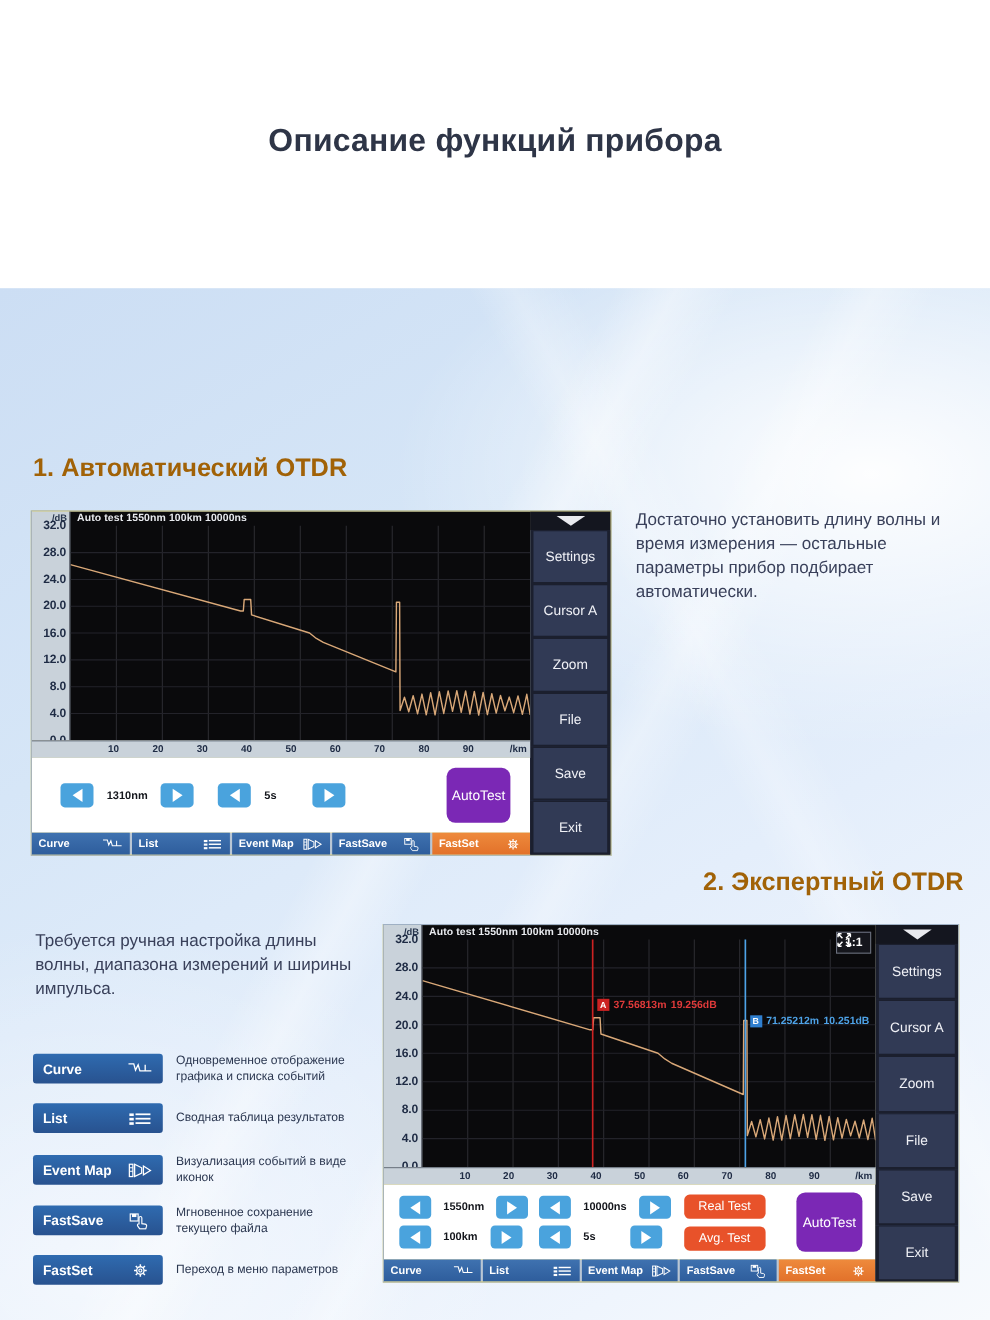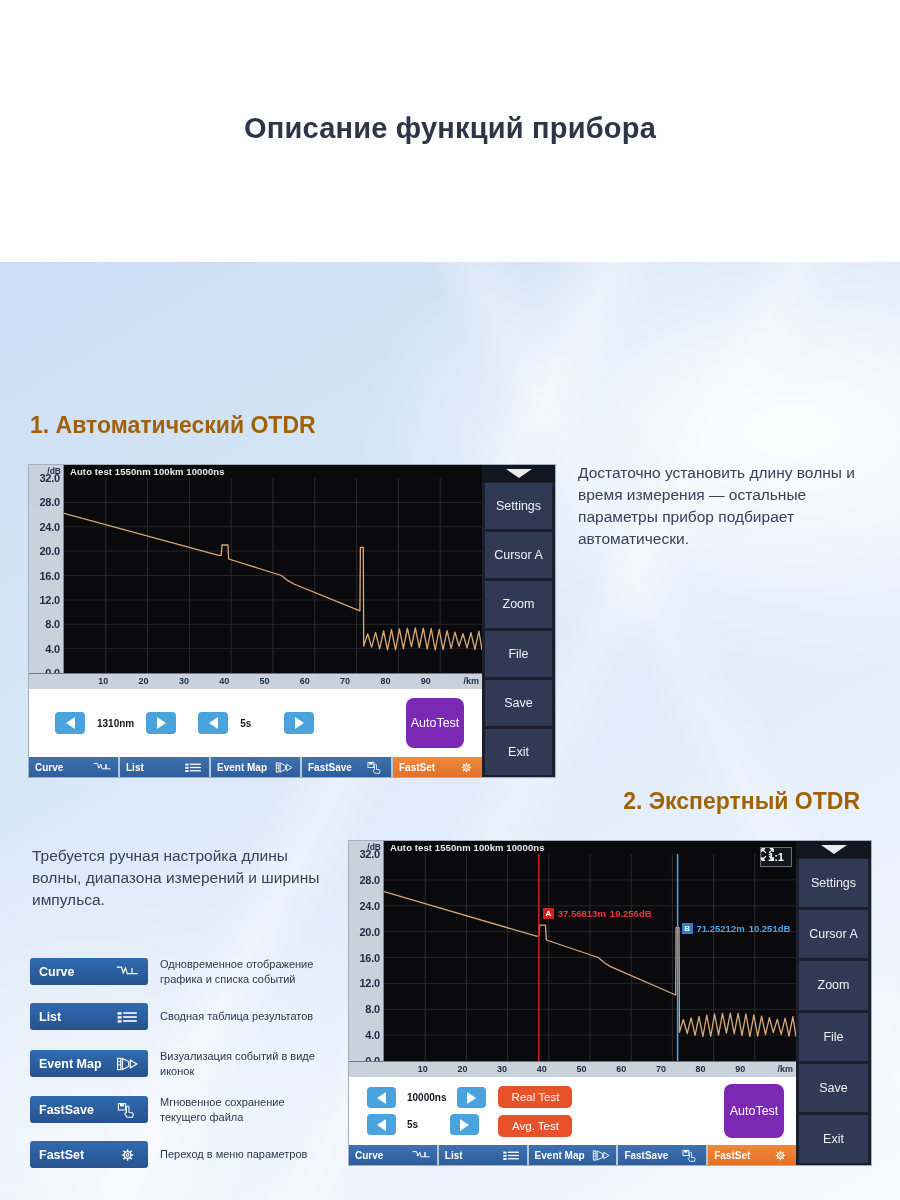--- a/index.html
+++ b/index.html
@@ -44,21 +44,21 @@
   }
 
   .section-heading {
     position: absolute;
     font-size: 23px;
     font-weight: bold;
     color: #a16207;
     white-space: nowrap;
   }
   #h1 { left: 30px; top: 412px; }
-  #h2 { right: 40px; top: 788px; }
+  #h2 { right: 24px; top: 788px; }
 
   .para {
     position: absolute;
     font-size: 15.5px;
     line-height: 1.42;
     color: #39405a;
   }
   #para1 { left: 578px; top: 462px; width: 310px; }
   #para2 { left: 32px; top: 845px; width: 290px; }
 
@@ -444,20 +444,40 @@
         <div class="xtick" style="left: 153.1px;">30</div>
         <div class="xtick" style="left: 192.8px;">40</div>
         <div class="xtick" style="left: 232.5px;">50</div>
         <div class="xtick" style="left: 272.2px;">60</div>
         <div class="xtick" style="left: 311.9px;">70</div>
         <div class="xtick" style="left: 351.6px;">80</div>
         <div class="xtick" style="left: 391.3px;">90</div>
       </div>
 
     <div class="ctrl">
+      <div style="display:flex;flex-direction:column;gap:6px;margin-left:6px;">
+        <div style="display:flex;align-items:center;gap:5px;">
+          <div class="arrow-btn">
+              <span class="tri-l"></span>
+            </div>
+          <div class="ctrl-val">1550nm</div>
+          <div class="arrow-btn">
+              <span class="tri-r"></span>
+            </div>
+        </div>
+        <div style="display:flex;align-items:center;gap:5px;">
+          <div class="arrow-btn">
+              <span class="tri-l"></span>
+            </div>
+          <div class="ctrl-val">100km</div>
+          <div class="arrow-btn">
+              <span class="tri-r"></span>
+            </div>
+        </div>
+      </div>
 
       <div style="display:flex;flex-direction:column;gap:6px;margin-left:10px;">
         <div style="display:flex;align-items:center;gap:5px;">
           <div class="arrow-btn">
               <span class="tri-l"></span>
             </div>
           <div class="ctrl-val">10000ns</div>
           <div class="arrow-btn">
               <span class="tri-r"></span>
             </div>

